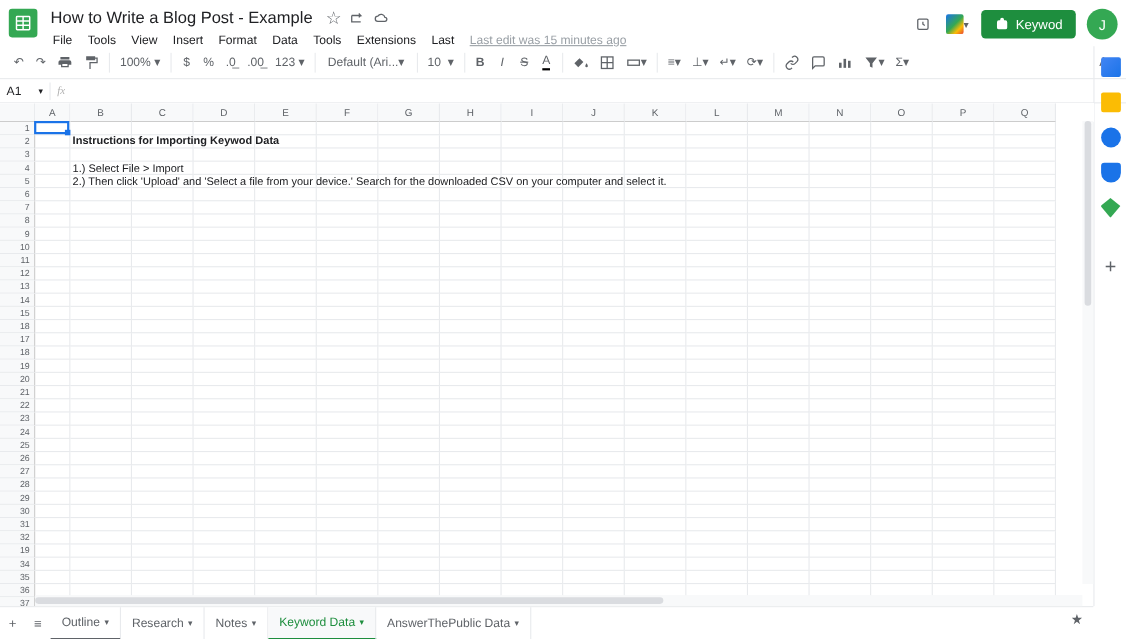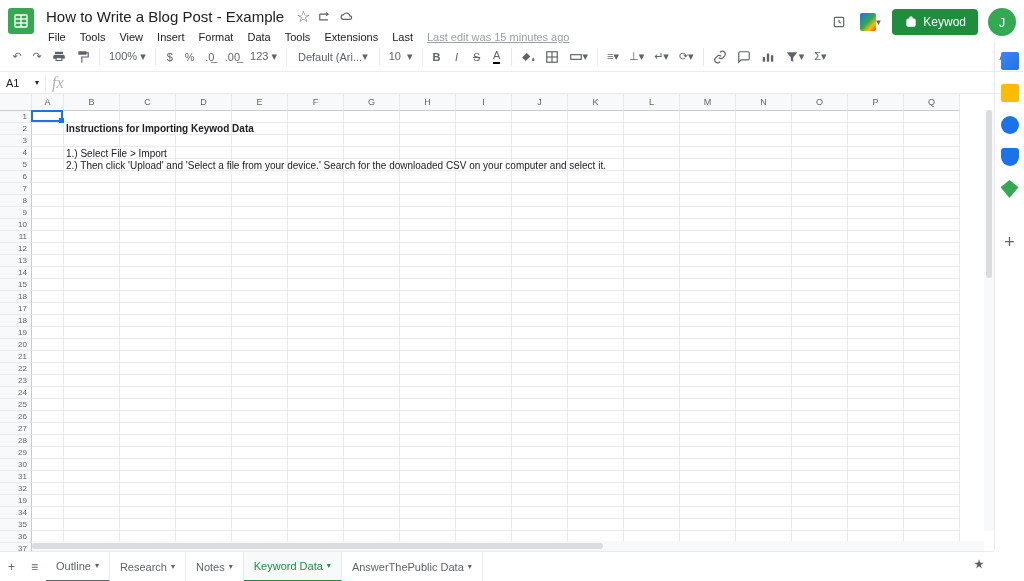--- a/index.html
+++ b/index.html
@@ -21,21 +21,21 @@
 .share-btn{background:#1e8e3e;color:#fff;border:none;border-radius:4px;padding:6px 12px;font-size:12px;font-weight:500;display:flex;align-items:center;gap:5px}
 .avatar{width:28px;height:28px;border-radius:50%;background:#34a853;color:#fff;display:flex;align-items:center;justify-content:center;font-size:13px;font-weight:500}
 .toolbar{display:flex;align-items:center;padding:4px 8px;border-bottom:1px solid #e8eaed;gap:2px;font-size:11px;color:#5f6368;height:30px}
 .tb-btn{padding:3px 4px;display:flex;align-items:center;justify-content:center;min-width:18px;height:22px}
 .tb-sep{width:1px;height:18px;background:#e8eaed;margin:0 3px}
 .tb-text{padding:2px 4px;font-size:11px}
 .font-sel{padding:2px 6px;min-width:58px;display:flex;justify-content:space-between;align-items:center;font-size:11px}
 .collapse-chev{margin-left:auto;margin-right:4px}
 .name-box{display:flex;align-items:center;border-bottom:1px solid #e8eaed;height:22px}
 .cell-name{width:46px;padding:2px 6px;font-size:11px;color:#202124;border-right:1px solid #e8eaed;display:flex;justify-content:space-between;align-items:center}
-.fx-label{padding:0 6px;font-style:italic;font-size:16px;color:#b0b0b0;font-family:serif}
+.fx-label{padding:0 6px;font-style:italic;font-size:10px;color:#b0b0b0;font-family:serif}
 .fx-input{flex:1;border:none;outline:none;font-size:11px;padding:2px}
 .grid-area{position:absolute;top:94px;left:0;right:30px;bottom:30px;overflow:hidden}
 .col-headers{display:flex;position:sticky;top:0;background:#fff}
 .corner{width:32px;height:17px;border-right:1px solid #e8eaed;border-bottom:1px solid #ccc;background:#f8f9fa}
 .col-h{height:17px;border-right:1px solid #e8eaed;border-bottom:1px solid #ccc;background:#f8f9fa;display:flex;align-items:center;justify-content:center;font-size:9px;color:#5f6368}
 .grid-body{display:flex}
 .row-headers{display:flex;flex-direction:column}
 .row-h{width:32px;height:12px;border-right:1px solid #ccc;border-bottom:1px solid #e8eaed;background:#f8f9fa;display:flex;align-items:center;justify-content:flex-end;padding-right:4px;font-size:8px;color:#5f6368}
 .cells{position:relative;flex:1}
 .cell-row{display:flex;height:12px}

